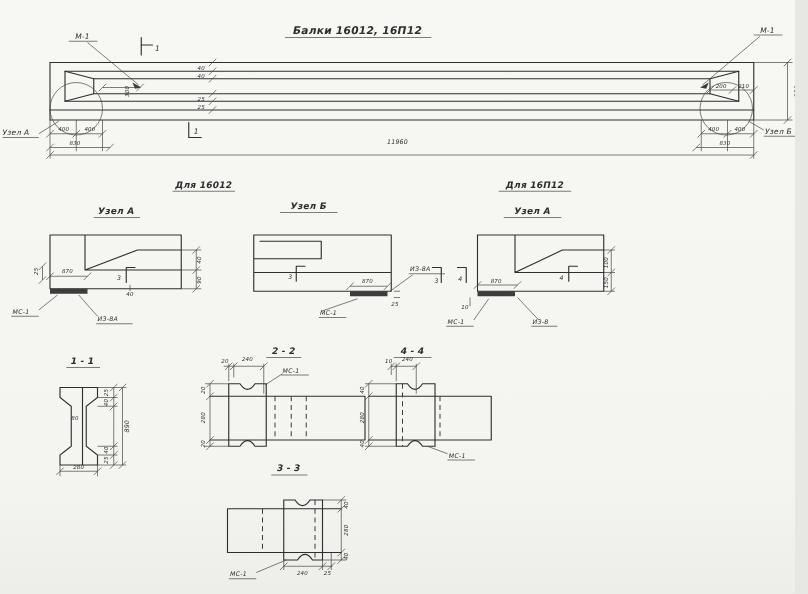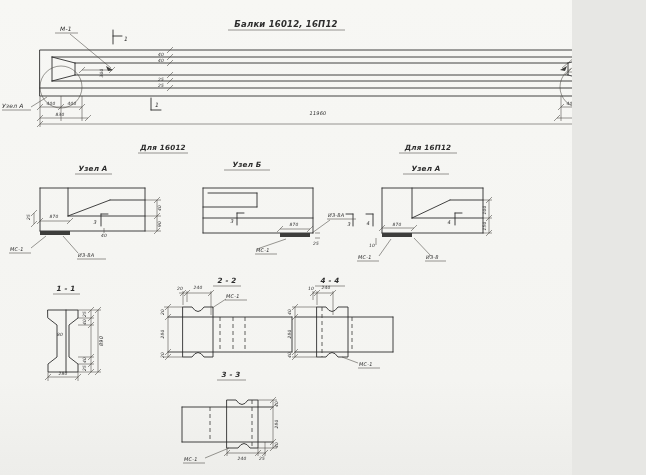--- a/index.html
+++ b/index.html
@@ -1,16 +1,16 @@
 <!DOCTYPE html>
 <html><head>
 <meta charset="utf-8">
 <style>
   html,body{margin:0;padding:0;background:#e7e7e4;}
-  .sheet{width:572px;height:475px;position:relative;overflow:hidden;
+  .sheet{width:636px;height:475px;position:relative;overflow:hidden;
          background:linear-gradient(180deg,#f7f7f4 0%,#f4f4f1 80%,#ededea 100%);}
   svg{display:block}
   svg text{font-family:"DejaVu Sans",sans-serif;font-style:italic;fill:#2d2d2d;letter-spacing:.2px}
   .ink{stroke:#2e2e2e;stroke-width:.9;fill:none;stroke-linecap:round}
   .thin{stroke:#45443f;stroke-width:.55;fill:none}
   .dash{stroke:#3a3a38;stroke-width:.8;fill:none;stroke-dasharray:4 3}
   .plate{fill:#3d3d3b;stroke:none}
   .tt{font-size:8.5px;font-weight:bold}
   .h{font-size:7.2px;font-weight:bold}
   .m{font-size:6px}

